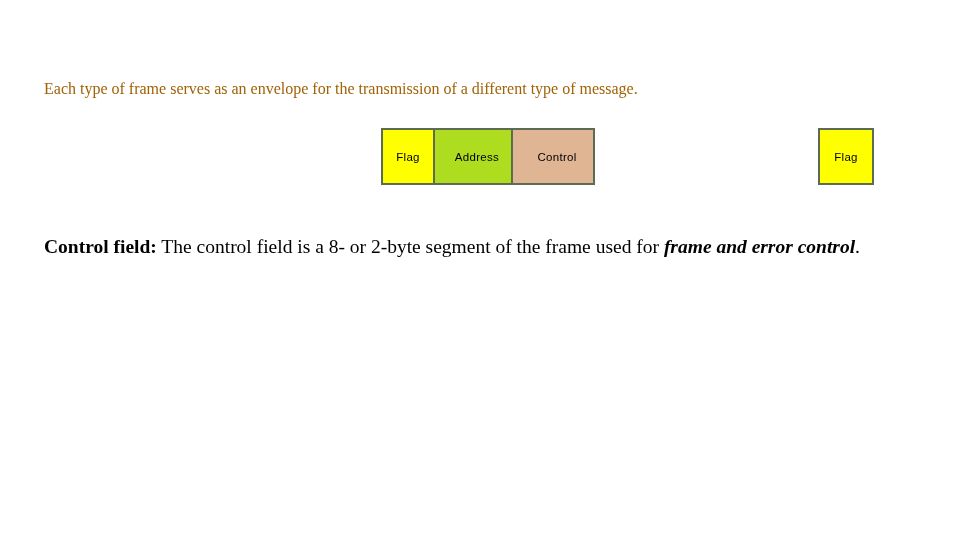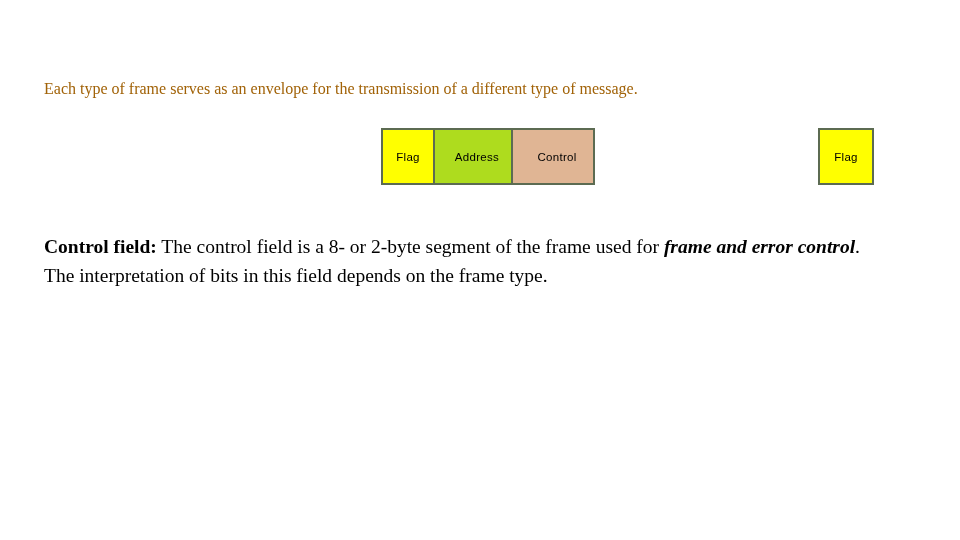--- a/index.html
+++ b/index.html
@@ -141,16 +141,16 @@
       </div>
     </div>
 
     <div class="frame-flag-right">
       <span>Flag</span>
     </div>
 
   </div>
 
   <div class="body-paragraph">
-    <span class="bold">Control field:</span><span> The control field is a 8- or 2-byte segment of the frame used for </span><span class="bold-italic">frame and error control</span><span>.</span><br><span>The interpretation of bits in this field depends on the frame type.</span>
+    <span class="bold">Control field:</span><span> The control field is a 8- or 2-byte segment of the frame used for </span><span class="bold-italic">frame and error control</span><span>.</span><br>
   </div>
 
 </div>
 
 </body></html>

